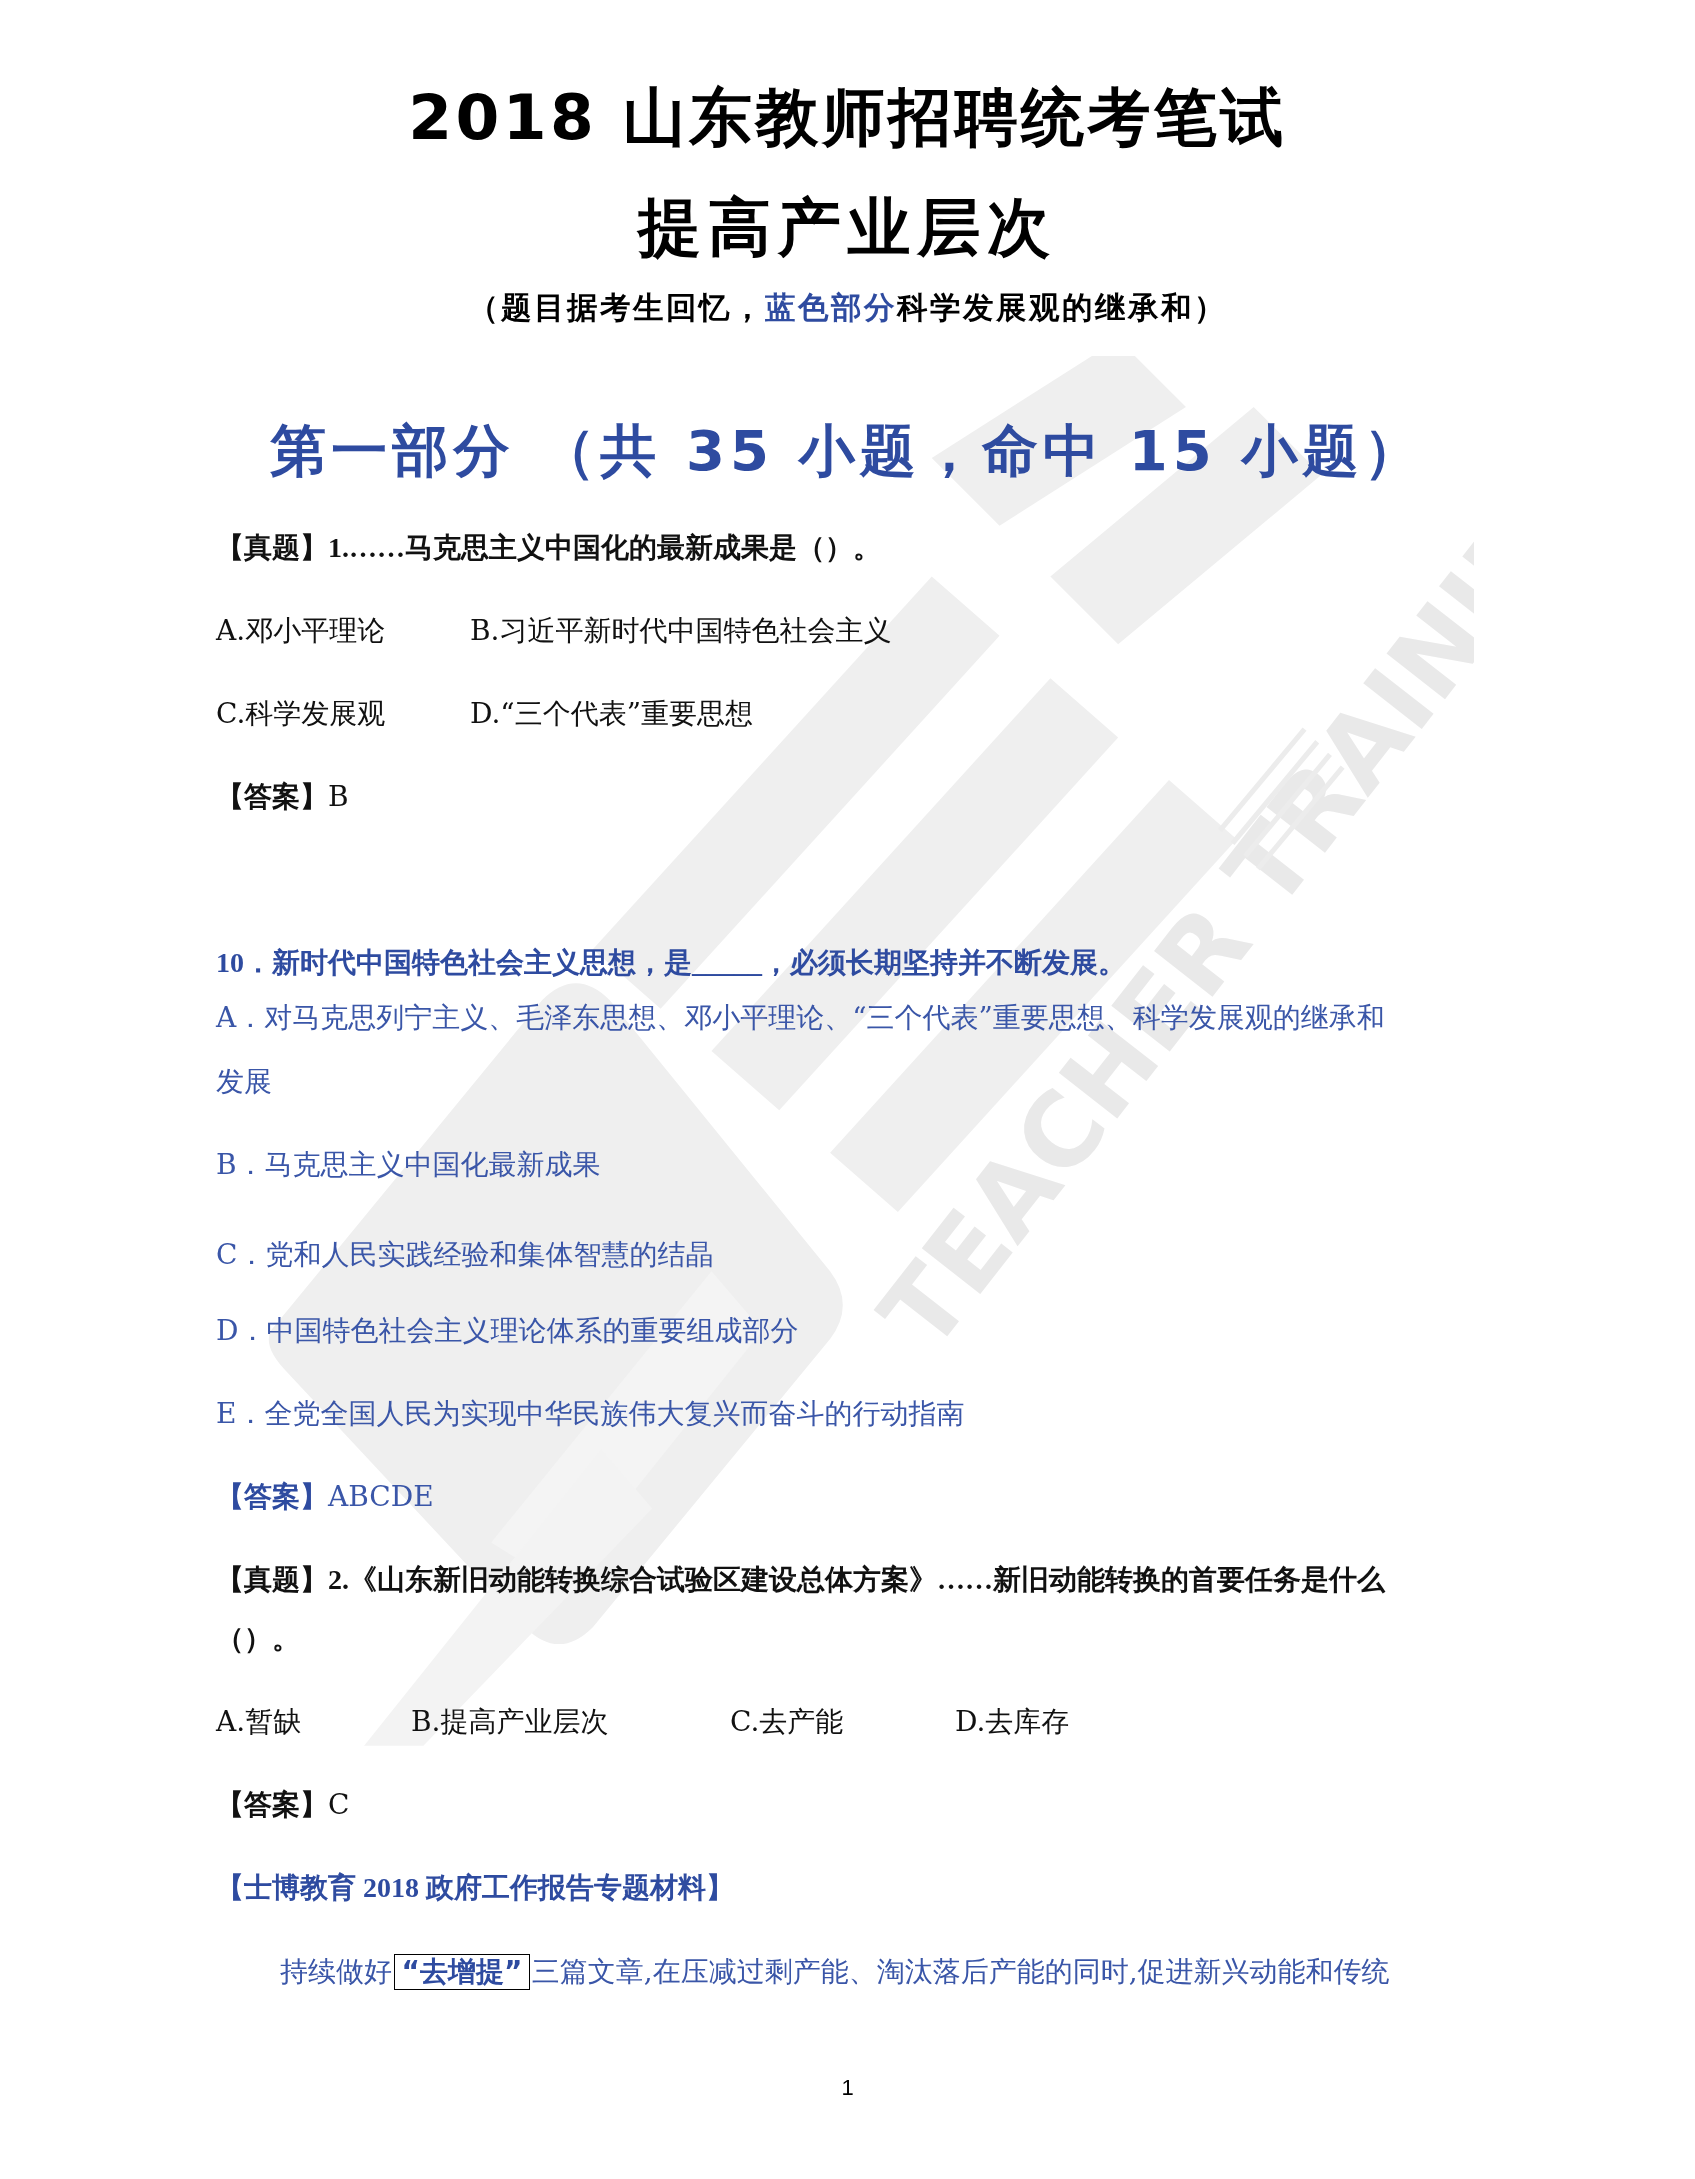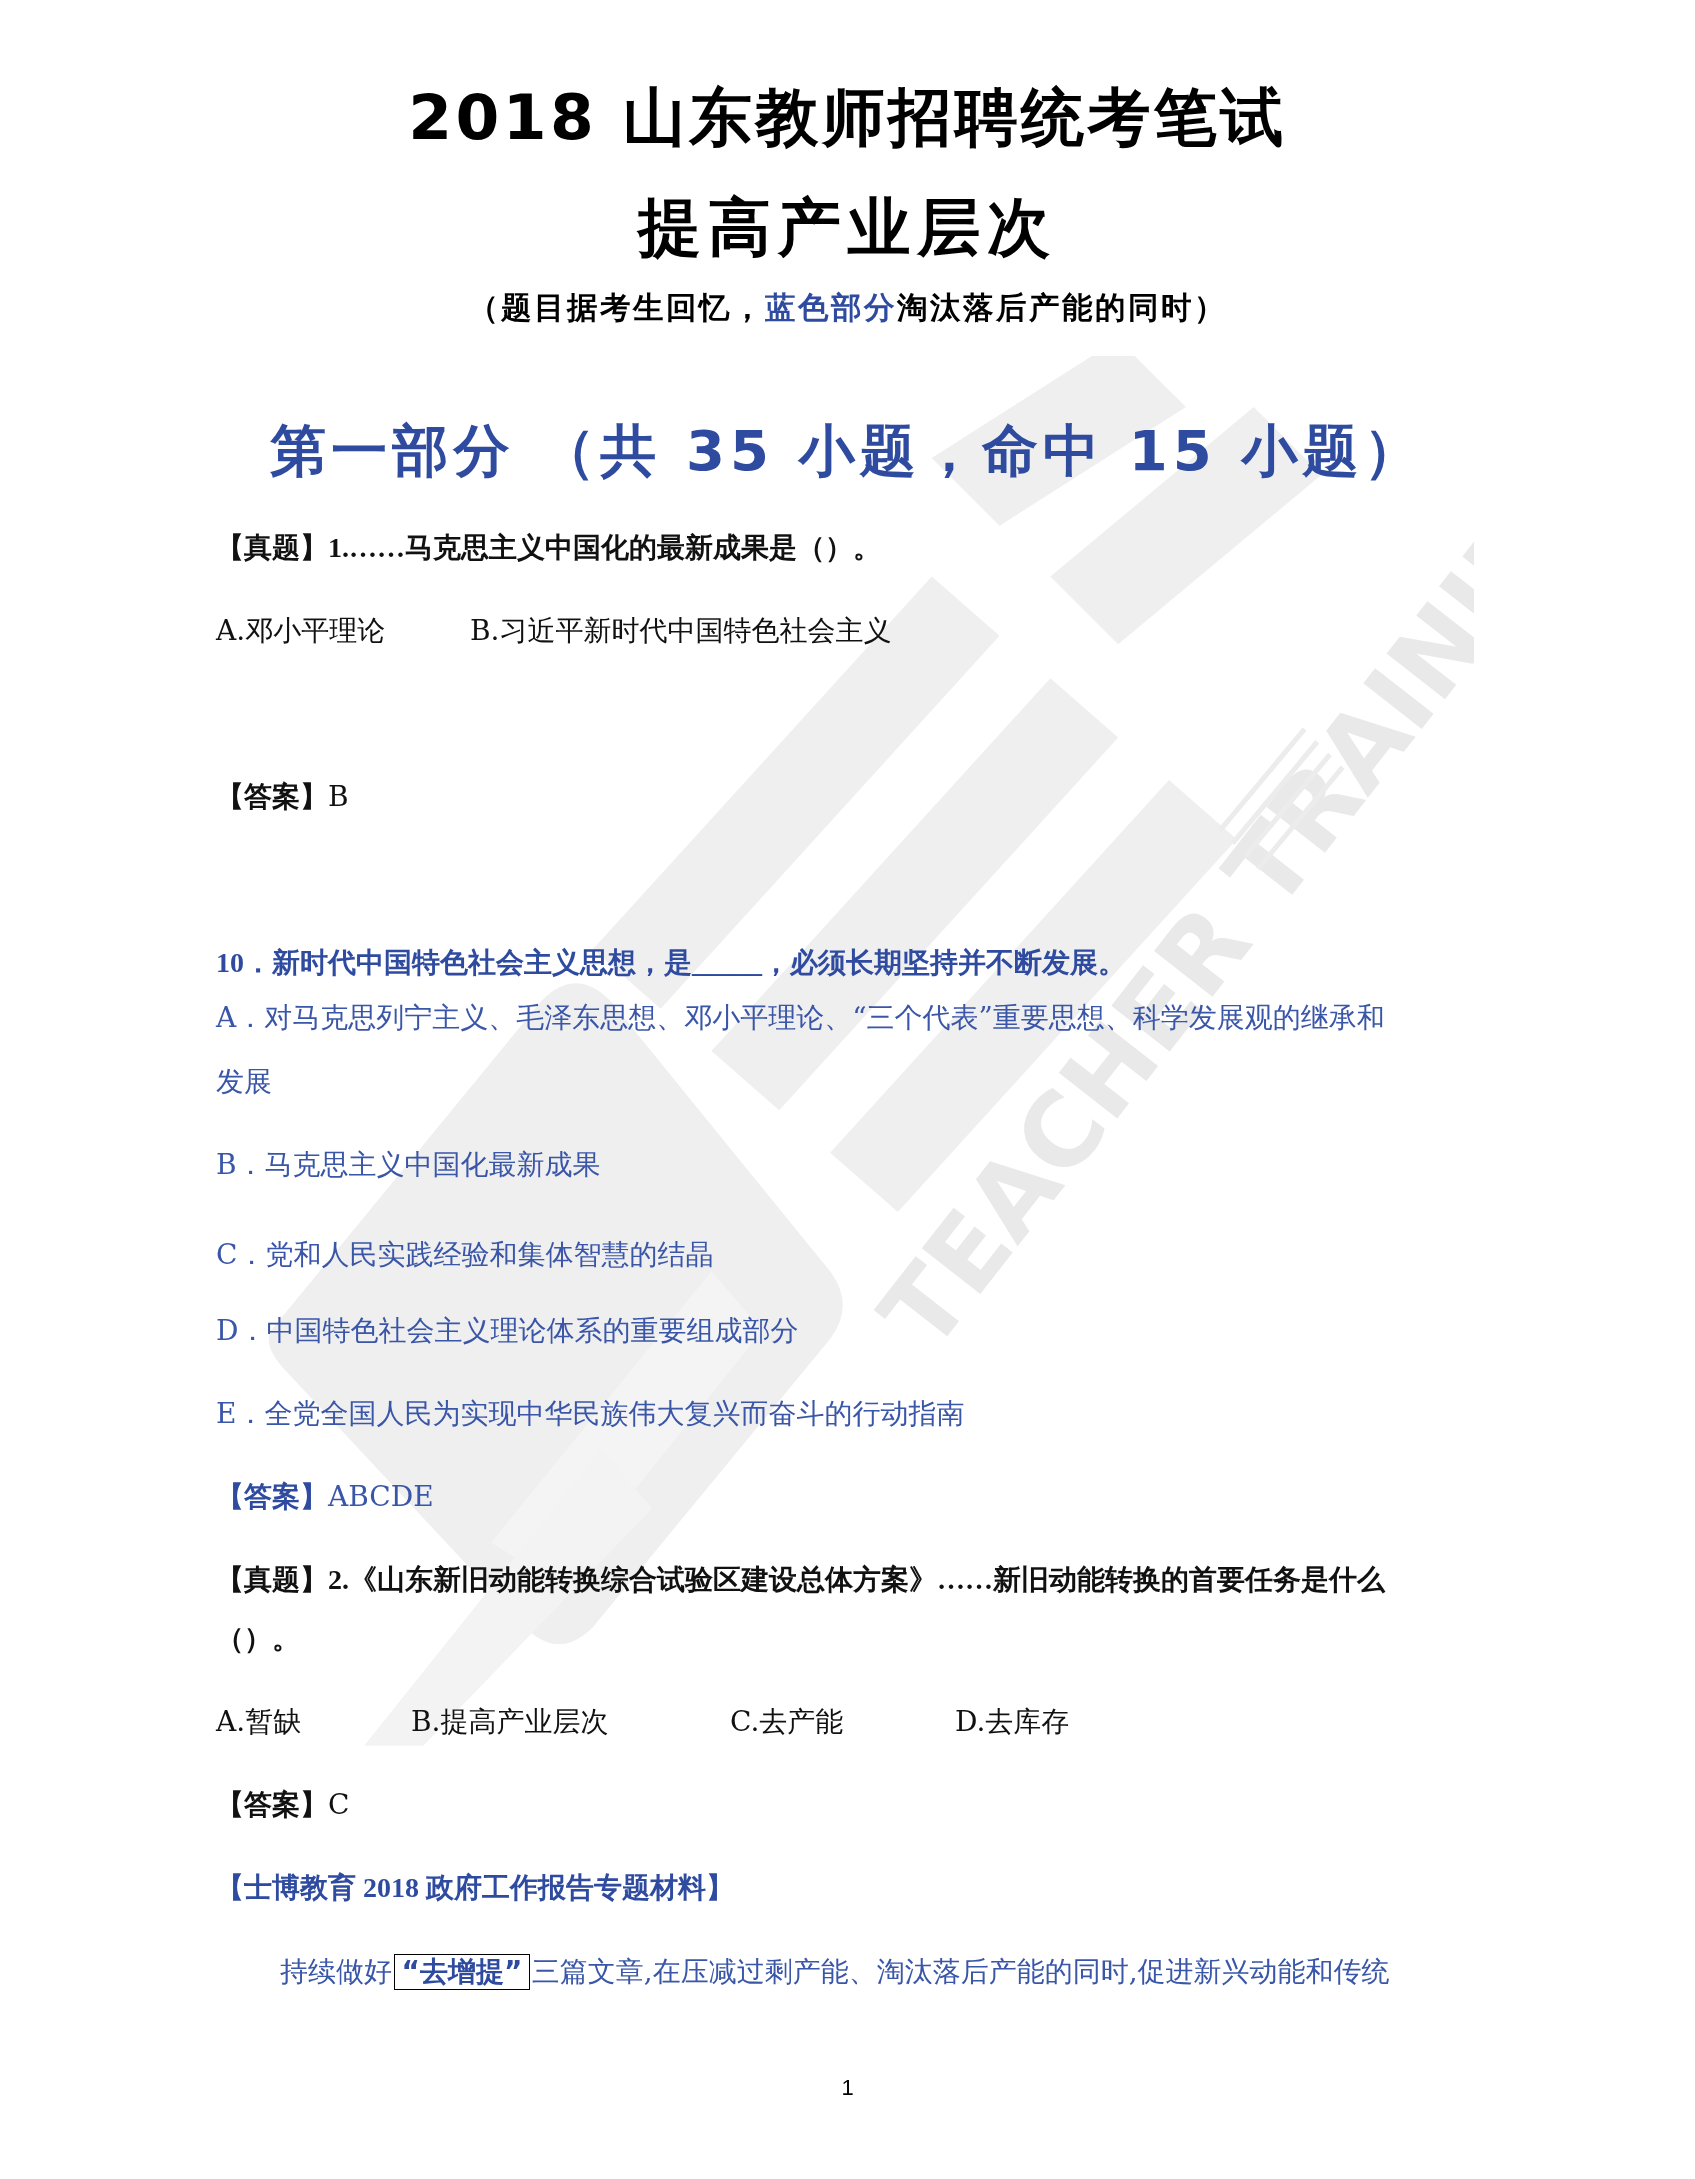--- a/index.html
+++ b/index.html
@@ -78,28 +78,31 @@
     <line x1="1175" y1="575" x2="1275" y2="455"></line>
     <line x1="1190" y1="590" x2="1290" y2="470"></line>
     <line x1="1205" y1="605" x2="1305" y2="485"></line>
   </g>
 </svg>
 
 <div class="page">
 
   <div class="title1">2018 山东教师招聘统考笔试</div>
   <div class="title2">提高产业层次</div>
-  <div class="subtitle"><span>（题目据考生回忆，</span><span class="hl">蓝色部分</span><span>淘汰落后产能的同时）</span></div>
+  <div class="subtitle"><span>（题目据考生回忆，</span><span class="hl">蓝色部分</span><span>科学发展观的继承和）</span></div>
 
   <div class="section-title">第一部分 （共 35 小题，命中 15 小题）</div>
 
   <div class="line b" style="top:531px;"><span>【真题】</span><span>1.……马克思主义中国化的最新成果是（）。</span></div>
 
   <div class="line" style="top:614px;">
     <span class="opt" style="width:254px;"><span>A.</span><span>邓小平理论</span></span><span class="opt"><span>B.</span><span>习近平新时代中国特色社会主义</span></span>
+  </div>
+  <div class="line" style="top:697px;">
+    <span class="opt" style="width:254px;"><span>C.</span><span>科学发展观</span></span><span class="opt"><span>D.</span><span>“三个代表”重要思想</span></span>
   </div>
 
   <div class="line" style="top:780px;"><span class="b">【答案】</span><span>B</span></div>
 
 
   <div class="line b blue-strong" style="top:946px;">10．新时代中国特色社会主义思想，是_____，必须长期坚持并不断发展。</div>
 
   <div class="line blue" style="top:1001px;"><span>A．</span><span>对马克思列宁主义、毛泽东思想、邓小平理论、“三个代表”重要思想、科学发展观的继承和</span></div>
   <div class="line blue" style="top:1065px;">发展</div>
   <div class="line blue" style="top:1148px;"><span>B．</span><span>马克思主义中国化最新成果</span></div>

